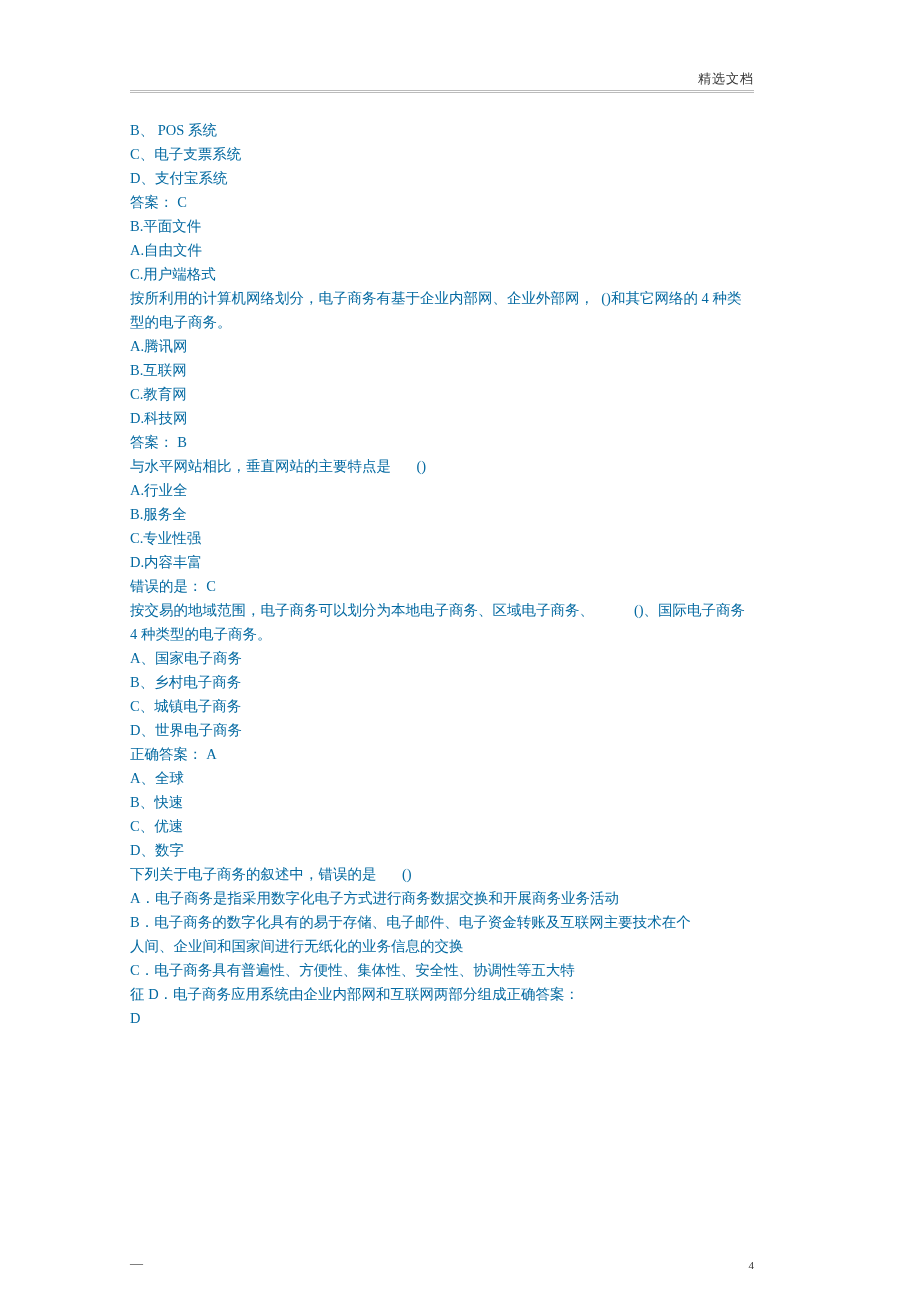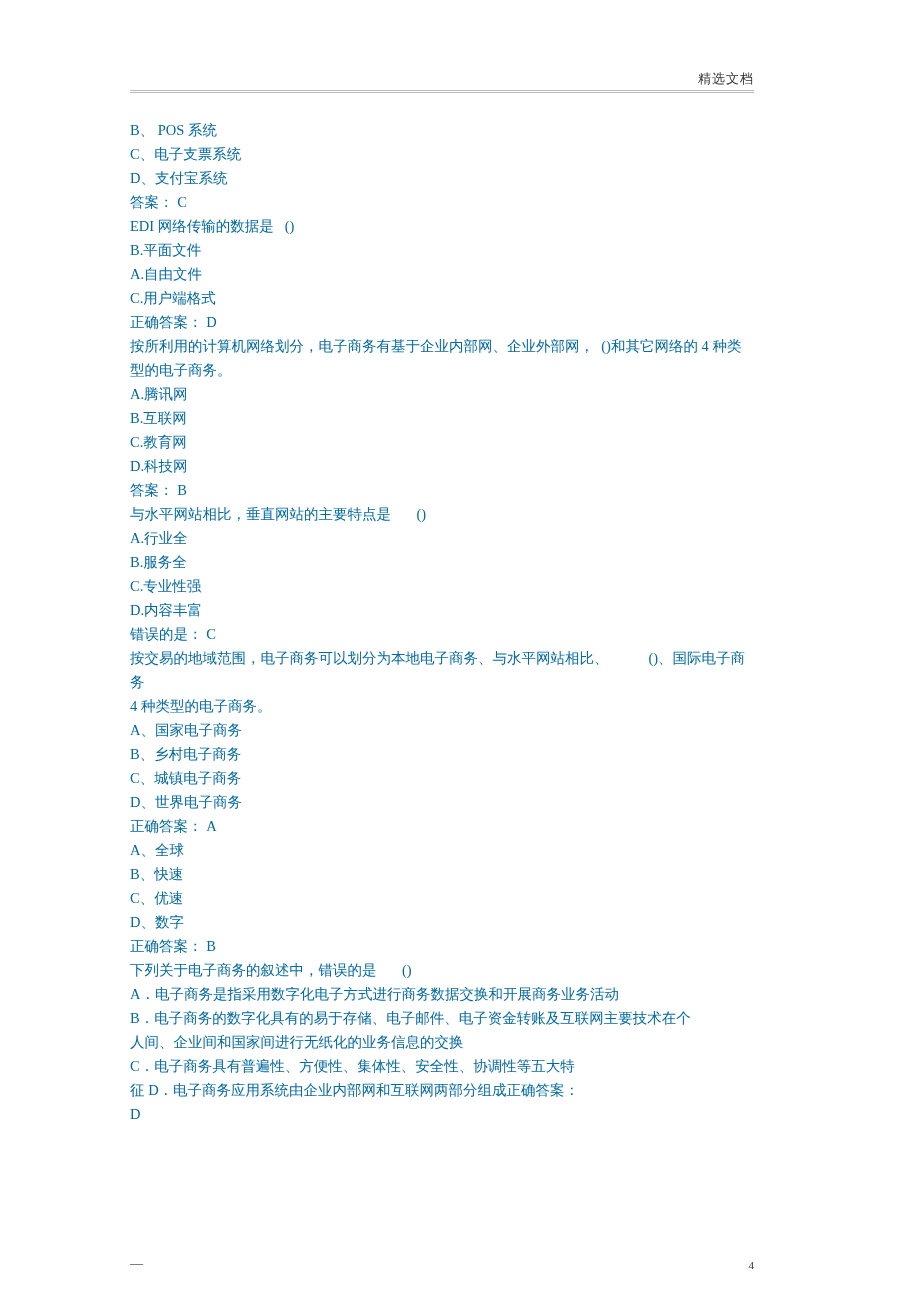--- a/index.html
+++ b/index.html
@@ -69,49 +69,46 @@
 <div class="page">
 
   <div class="header-label">精选文档</div>
   <div class="header-rule"></div>
 
   <div class="content">
     <p>B、 POS 系统</p>
     <p>C、电子支票系统</p>
     <p>D、支付宝系统</p>
     <p>答案： C</p>
-    <p>EDI 网络传输的数据是   ()</p>
     <p>B.平面文件</p>
     <p>A.自由文件</p>
     <p>C.用户端格式</p>
-    <p>正确答案： D</p>
     <p>按所利用的计算机网络划分，电子商务有基于企业内部网、企业外部网，  ()和其它网络的 4 种类型的电子商务。</p>
     <p>A.腾讯网</p>
     <p>B.互联网</p>
     <p>C.教育网</p>
     <p>D.科技网</p>
     <p>答案： B</p>
     <p>与水平网站相比，垂直网站的主要特点是       ()</p>
     <p>A.行业全</p>
     <p>B.服务全</p>
     <p>C.专业性强</p>
     <p>D.内容丰富</p>
     <p>错误的是： C</p>
-    <p>按交易的地域范围，电子商务可以划分为本地电子商务、与水平网站相比、           ()、国际电子商务</p>
+    <p>按交易的地域范围，电子商务可以划分为本地电子商务、区域电子商务、           ()、国际电子商务</p>
     <p>4 种类型的电子商务。</p>
     <p>A、国家电子商务</p>
     <p>B、乡村电子商务</p>
     <p>C、城镇电子商务</p>
     <p>D、世界电子商务</p>
     <p>正确答案： A</p>
     <p>A、全球</p>
     <p>B、快速</p>
     <p>C、优速</p>
     <p>D、数字</p>
-    <p>正确答案： B</p>
     <p>下列关于电子商务的叙述中，错误的是       ()</p>
     <p>A．电子商务是指采用数字化电子方式进行商务数据交换和开展商务业务活动</p>
     <p>B．电子商务的数字化具有的易于存储、电子邮件、电子资金转账及互联网主要技术在个</p>
     <p>人间、企业间和国家间进行无纸化的业务信息的交换</p>
     <p>C．电子商务具有普遍性、方便性、集体性、安全性、协调性等五大特</p>
     <p>征 D．电子商务应用系统由企业内部网和互联网两部分组成正确答案：</p>
     <p>D</p>
   </div>
 
   <div class="footer-dash">—</div>

